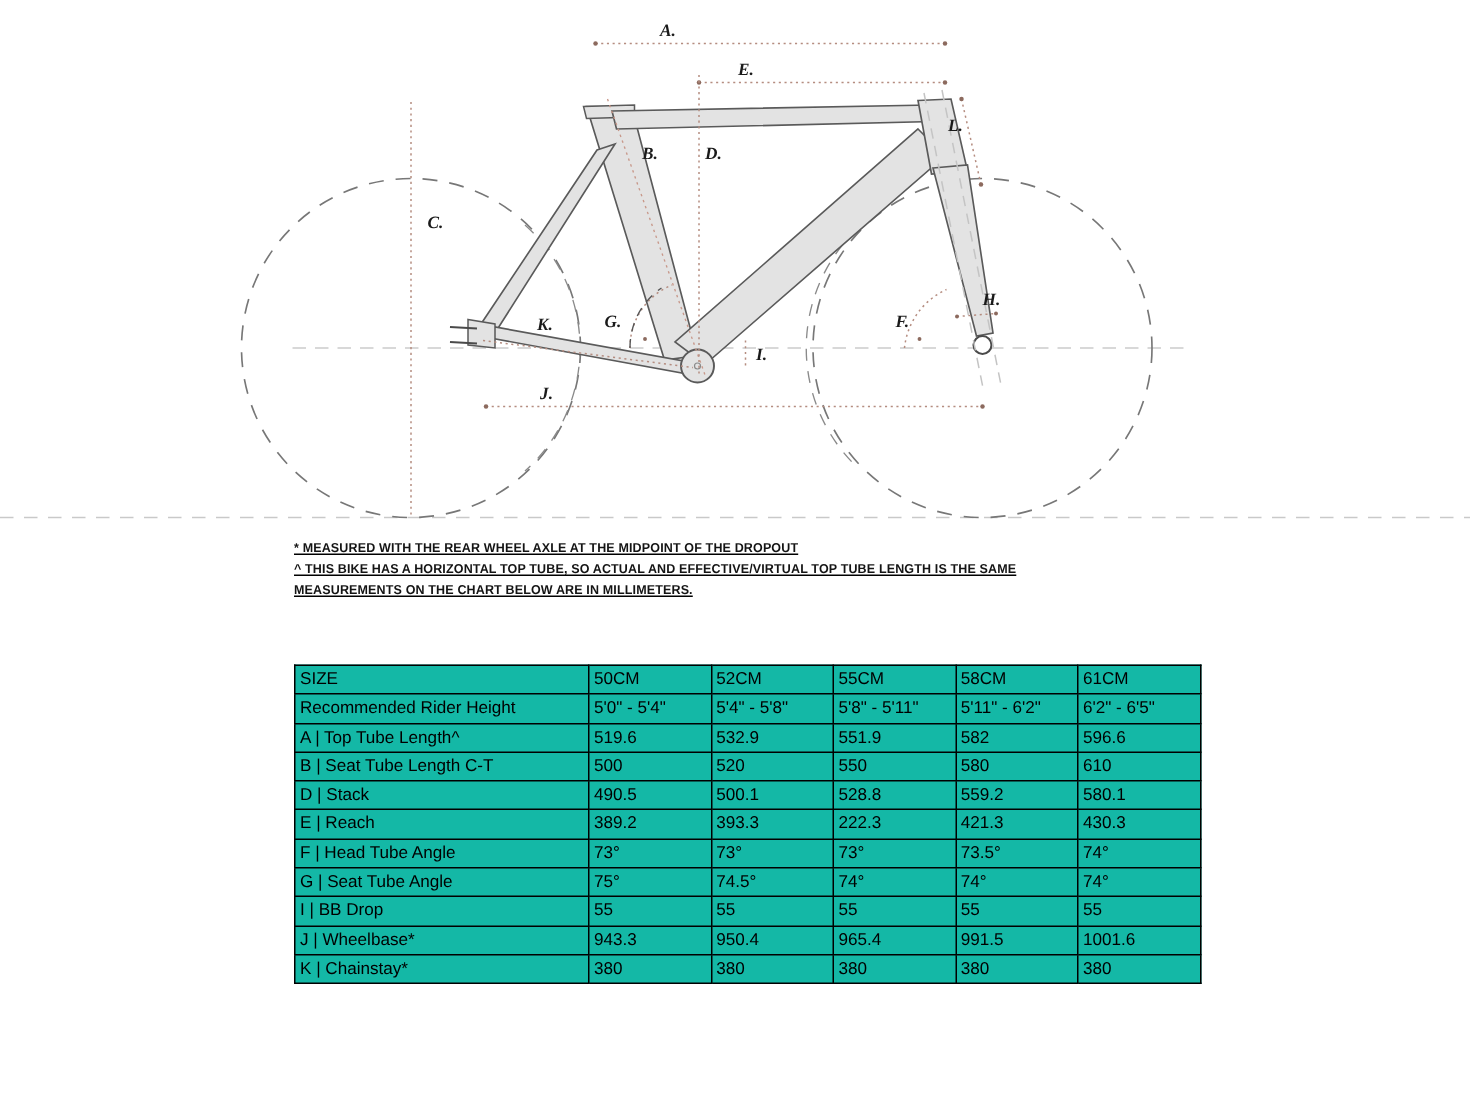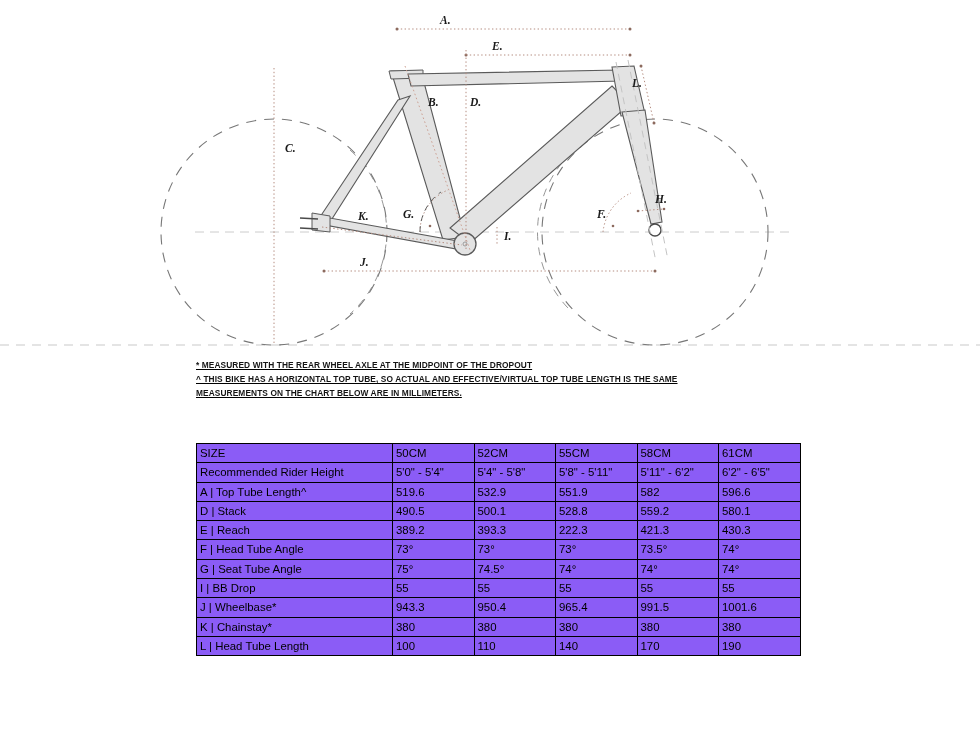--- a/index.html
+++ b/index.html
@@ -43,21 +43,21 @@
     transform-origin: left center;
   }
 
   
   #geo-table {
     position: absolute;
     left: 196px; top: 443px;
     border-collapse: collapse;
     table-layout: fixed;
     width: 580px;
-    background: #8b5cf6;
+    background: #14b8a6;
   }
   #geo-table td {
     border: 1px solid #000000;
     font-size: 11.4px;
     color: #000000;
     height: 18.3px;
     padding: 0 0 0 3px;
     line-height: 18.3px;
     white-space: nowrap;
     overflow: hidden;
@@ -216,20 +216,28 @@
         </tr>
         <tr>
           <td class="label-col">A | Top Tube Length^</td>
           <td class="val-col">519.6</td>
           <td class="val-col">532.9</td>
           <td class="val-col">551.9</td>
           <td class="val-col">582</td>
           <td class="val-col">596.6</td>
         </tr>
         <tr>
+          <td class="label-col">B | Seat Tube Length C-T</td>
+          <td class="val-col">500</td>
+          <td class="val-col">520</td>
+          <td class="val-col">550</td>
+          <td class="val-col">580</td>
+          <td class="val-col">610</td>
+        </tr>
+        <tr>
           <td class="label-col">D | Stack</td>
           <td class="val-col">490.5</td>
           <td class="val-col">500.1</td>
           <td class="val-col">528.8</td>
           <td class="val-col">559.2</td>
           <td class="val-col">580.1</td>
         </tr>
         <tr>
           <td class="label-col">E | Reach</td>
           <td class="val-col">389.2</td>
@@ -271,24 +279,16 @@
           <td class="val-col">1001.6</td>
         </tr>
         <tr>
           <td class="label-col">K | Chainstay*</td>
           <td class="val-col">380</td>
           <td class="val-col">380</td>
           <td class="val-col">380</td>
           <td class="val-col">380</td>
           <td class="val-col">380</td>
         </tr>
-        <tr>
-          <td class="label-col">L | Head Tube Length</td>
-          <td class="val-col">100</td>
-          <td class="val-col">110</td>
-          <td class="val-col">140</td>
-          <td class="val-col">170</td>
-          <td class="val-col">190</td>
-        </tr>
       </tbody>
   </table>
 
 </div>
 
 </body></html>

